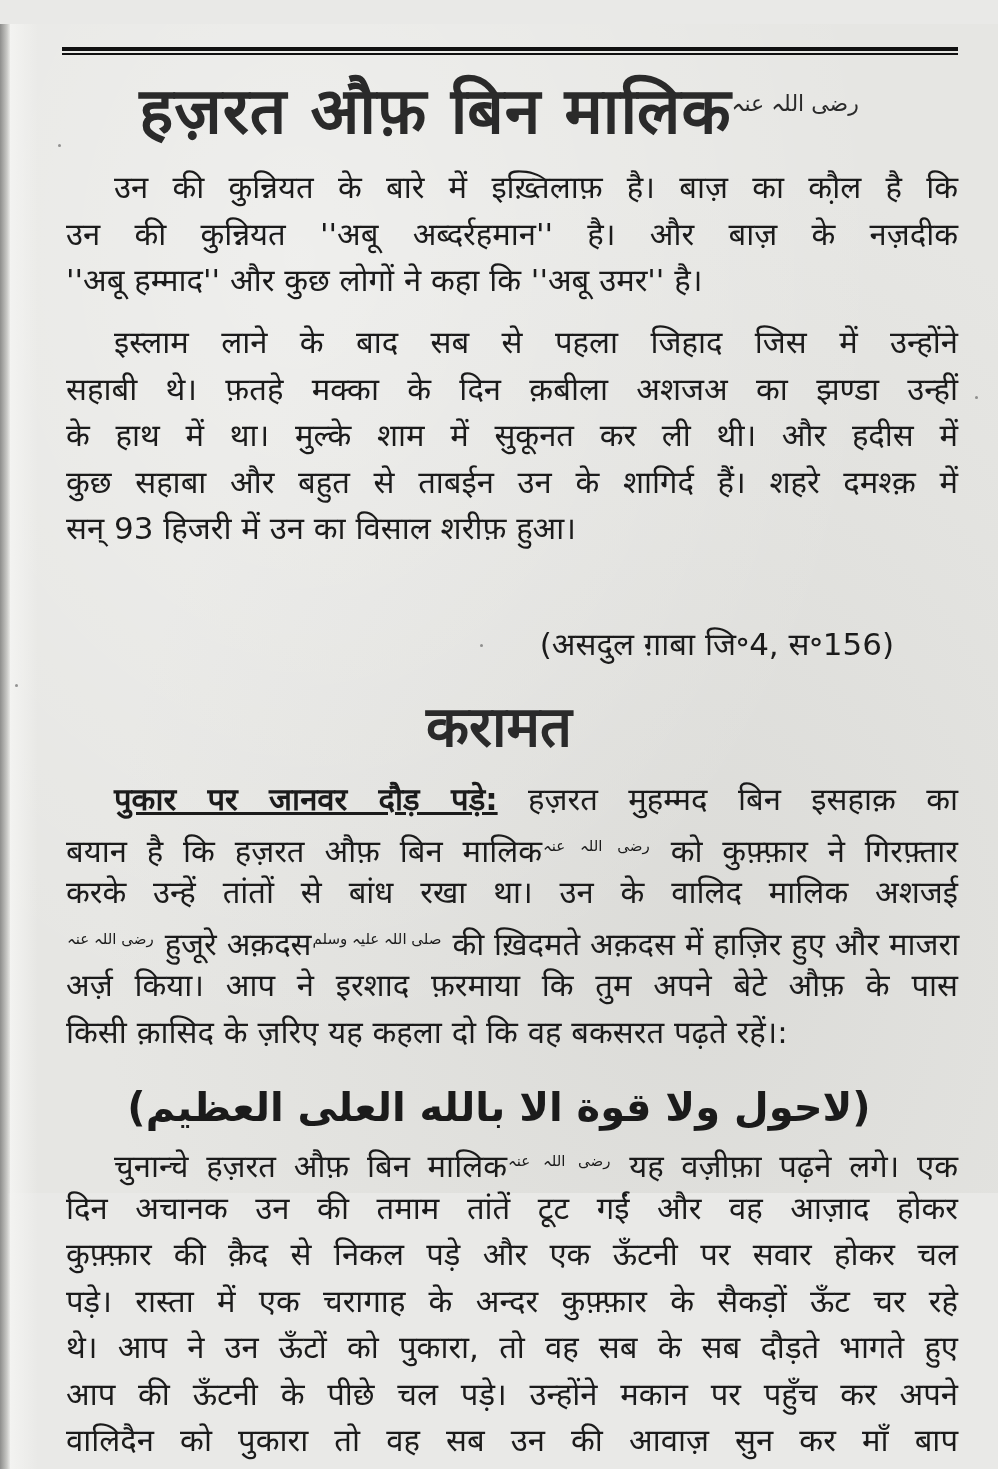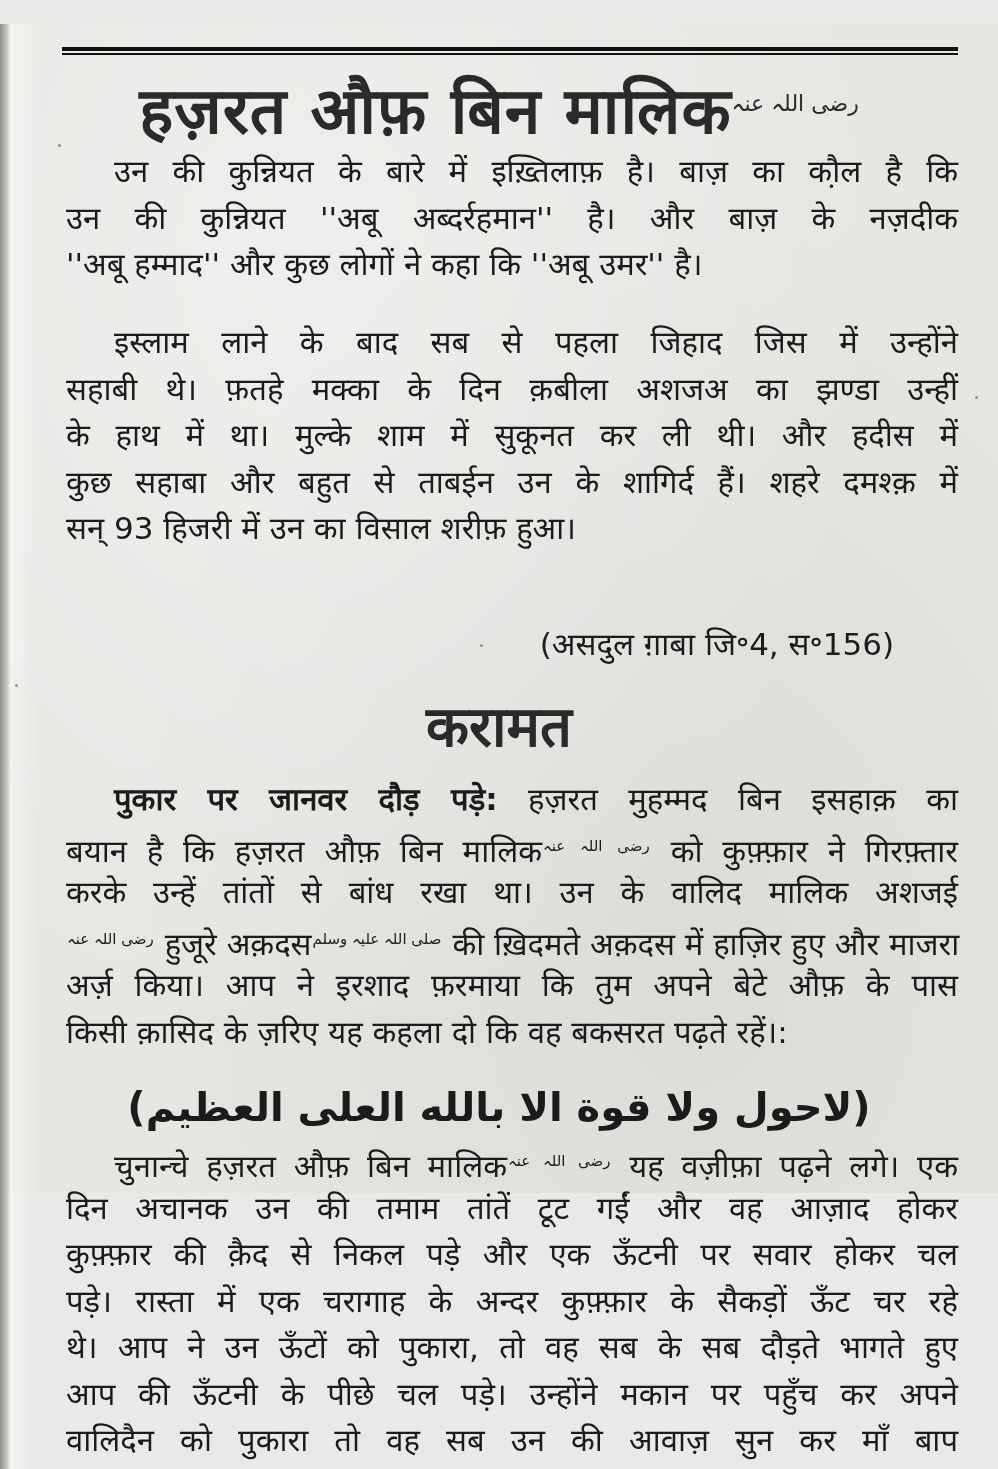--- a/index.html
+++ b/index.html
@@ -115,20 +115,21 @@
       top: 672px;
       left: 0; width: 998px;
       text-align: center;
       font-size: 56px;
       font-weight: bold;
       color: #2a2a2a;
       line-height: 1.1;
     }
     .bold-lead {
       font-weight: bold;
+      text-decoration: underline;
     }
     .arabic-line {
       position: absolute;
       top: 1060px;
       left: 0; width: 998px;
       text-align: center;
       font-family: "DejaVu Sans", sans-serif;
       font-size: 40px;
       font-weight: bold;
       direction: rtl;
@@ -150,21 +151,21 @@
   <div class="left-gutter"></div>
 
   <div class="running-header"></div>
   <div class="rule thick"></div>
   <div class="rule thin"></div>
 
   <div class="title">
     <span>हज़रत औफ़ बिन मालिक</span><span class="honorific">رضی اللہ عنہ</span>
   </div>
 
-  <div class="text-block" style="top:124px;">
+  <div class="text-block" style="top:140px;">
     <span class="line indent">उन की कुन्नियत के बारे में इख़्तिलाफ़ है। बाज़ का कौ़ल है कि</span>
     <span class="line">उन की कुन्नियत ''अबू अब्दर्रहमान'' है। और बाज़ के नज़दीक</span>
     <span class="line last">''अबू हम्माद'' और कुछ लोगों ने कहा कि ''अबू उमर'' है।</span>
   </div>
 
   <div class="text-block" style="top:295px;">
     <span class="line indent">इस्लाम लाने के बाद सब से पहला जिहाद जिस में उन्होंने</span>
     <span class="line">सहाबी थे। फ़तहे मक्का के दिन क़बीला अशजअ का झण्डा उन्हीं</span>
     <span class="line">के हाथ में था। मुल्के शाम में सुकूनत  कर ली थी। और हदीस में</span>
     <span class="line">कुछ सहाबा और बहुत से ताबईन उन के शागिर्द हैं। शहरे दमश्क़ में</span>

